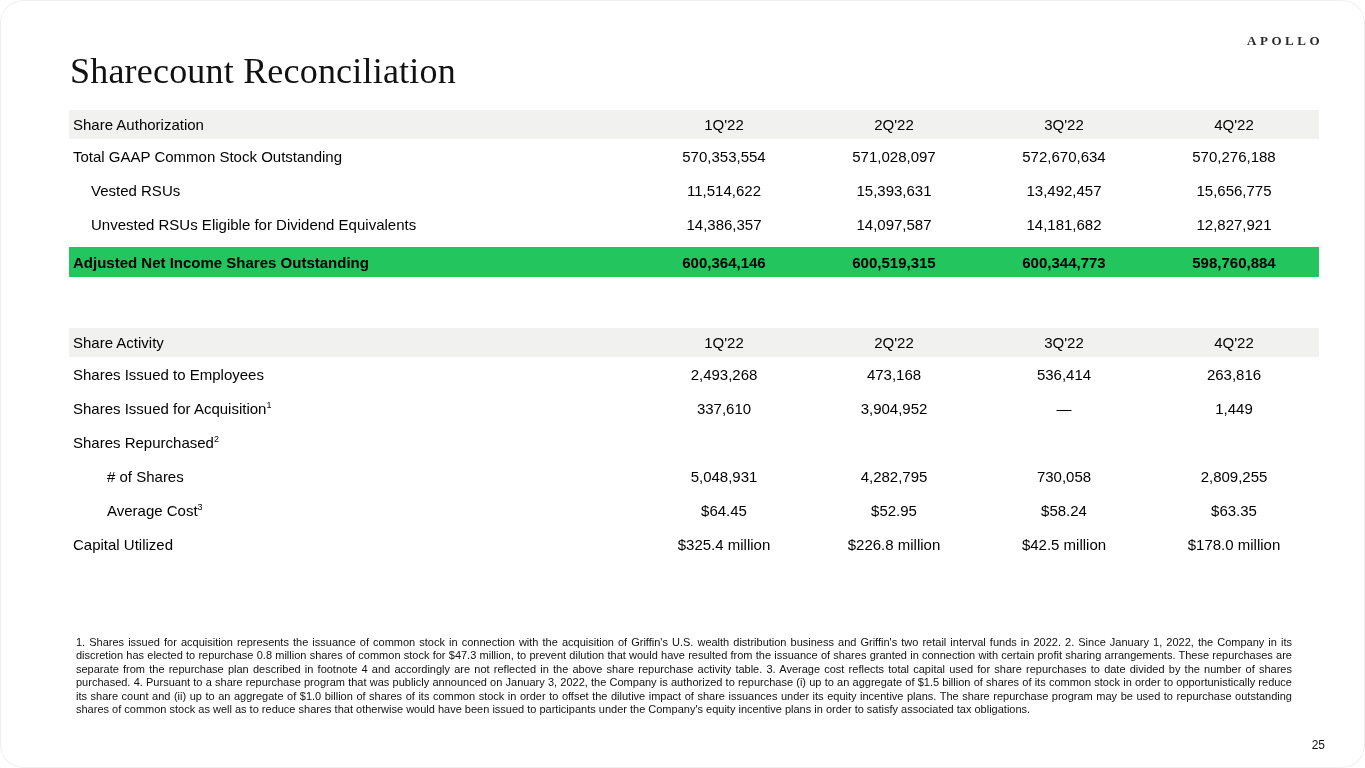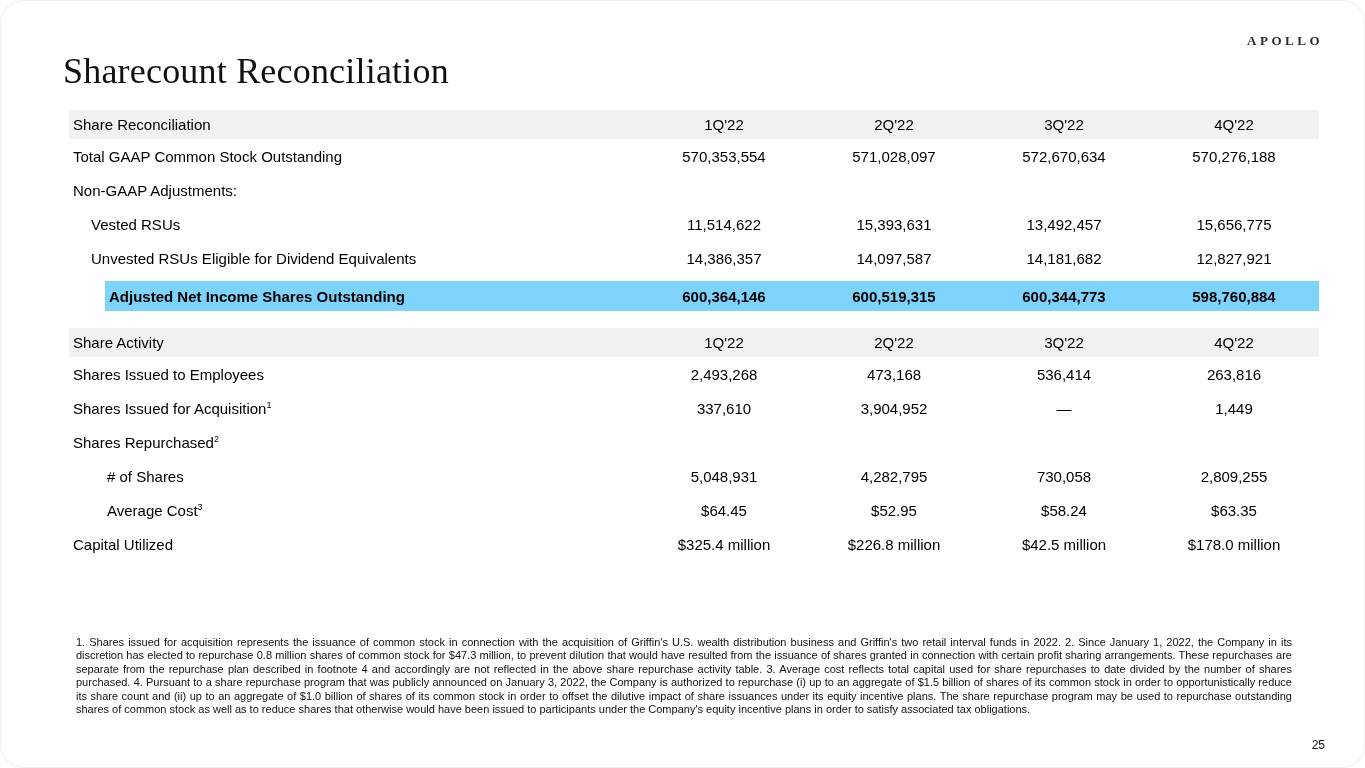--- a/index.html
+++ b/index.html
@@ -23,21 +23,21 @@
     font-family: "Liberation Serif", serif;
     font-size: 13px;
     font-weight: bold;
     letter-spacing: 3.5px;
     color: #2b2b2b;
   }
 
   .title {
     position: absolute;
     top: 50px;
-    left: 63px;
+    left: 70px;
     font-family: "Liberation Serif", serif;
     font-weight: normal;
     font-size: 36px;
     color: #111;
     letter-spacing: 0.2px;
   }
 
   .table {
     position: absolute;
     left: 69px;
@@ -53,23 +53,22 @@
     height: 34px;
     font-size: 15px;
   }
   .thead {
     height: 29px;
     background: #f1f1ef;
   }
   .emph {
     height: 30px;
     margin-top: 6px;
-    background: #7dd3fc;
+    background: #22c55e;
     font-weight: bold;
-    margin-left: 36px;
   }
   .cell.label { text-align: left; padding-left: 4px; }
   .cell.val   { text-align: center; }
   .indent-1 .cell.label { padding-left: 22px; }
   .indent-2 .cell.label { padding-left: 38px; }
 
   sup {
     font-size: 9px;
     line-height: 0;
     vertical-align: super;
@@ -98,42 +97,35 @@
 <body>
 
 <div class="slide">
 
   <div class="logo">APOLLO</div>
 
   <h1 class="title">Sharecount Reconciliation</h1>
 
   <div class="table table1">
     <div class="trow thead">
-      <div class="cell label">Share Reconciliation</div>
+      <div class="cell label">Share Authorization</div>
       <div class="cell val">1Q'22</div>
       <div class="cell val">2Q'22</div>
       <div class="cell val">3Q'22</div>
       <div class="cell val">4Q'22</div>
     </div>
 
     <div class="trow">
       <div class="cell label"><span>Total GAAP Common Stock Outstanding</span></div>
       <div class="cell val">570,353,554</div>
       <div class="cell val">571,028,097</div>
       <div class="cell val">572,670,634</div>
       <div class="cell val">570,276,188</div>
     </div>
 
-    <div class="trow">
-      <div class="cell label"><span>Non-GAAP Adjustments:</span></div>
-      <div class="cell val"></div>
-      <div class="cell val"></div>
-      <div class="cell val"></div>
-      <div class="cell val"></div>
-    </div>
 
     <div class="trow indent-1">
       <div class="cell label"><span>Vested RSUs</span></div>
       <div class="cell val">11,514,622</div>
       <div class="cell val">15,393,631</div>
       <div class="cell val">13,492,457</div>
       <div class="cell val">15,656,775</div>
     </div>
 
     <div class="trow indent-1">

